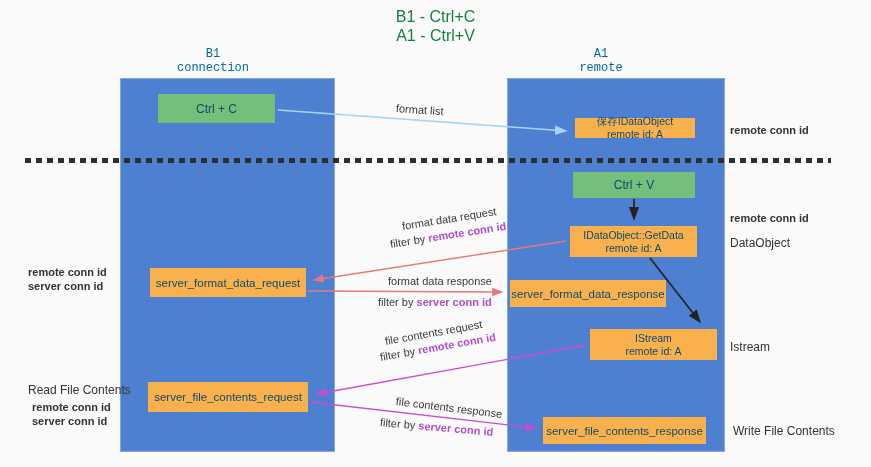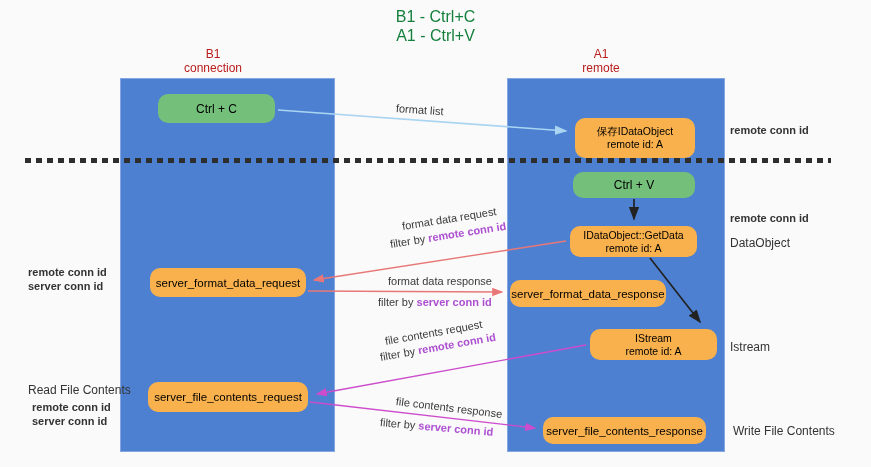--- a/index.html
+++ b/index.html
@@ -14,35 +14,34 @@
     overflow:hidden;
   }
   .abs{position:absolute;}
   .title{
     left:0;right:0;top:7px;
     text-align:center;
     font-size:16px;line-height:19px;color:#15803d;
   }
   .col-header{
     text-align:center;
-    font-size:12px;line-height:14px;color:#b91c1c;
-    width:130px;top:47px;
+    font-size:12px;line-height:14px;color:#0369a1;
+    width:130px;top:47px;font-family:Liberation Mono, monospace;
   }
   .lifeline{
     background:#4d80d1;
     border:1px solid #85a6e0;
     box-sizing:border-box;
     top:78px;height:374px;
   }
   .node{
     box-sizing:border-box;
-    color:#000000;text-align:center;
+    color:#0c4a6e;text-align:center;
     display:flex;flex-direction:column;justify-content:center;
     white-space:nowrap;
-    border-radius:10px;
   }
   .green{background:#74c07b;}
   .orange{background:#f9b14d;}
   .node .l1,.node .l2{display:block;}
   .flow-label{
     font-size:11px;color:#3a3a3a;white-space:nowrap;
     transform-origin:left center;
   }
   .purple{color:#ad4fd1;font-weight:bold;}
   .greent{color:#56b460;font-weight:bold;}
@@ -99,21 +98,21 @@
     <path d="M566,241 L314,280" stroke="#e87878" stroke-width="1.4" fill="none" marker-end="url(#mred)"></path>
     <path d="M308,291 L502,292" stroke="#e87878" stroke-width="1.4" fill="none" marker-end="url(#mred)"></path>
     <path d="M586,345 L317,394" stroke="#cc4ccc" stroke-width="1.4" fill="none" marker-end="url(#mmag)"></path>
     <path d="M310,402 L535,428" stroke="#cc4ccc" stroke-width="1.4" fill="none" marker-end="url(#mmag)"></path>
   </svg>
 
   <div class="abs node green" style="left:158px;top:94px;width:117px;height:29px;font-size:12px;">
     <span>Ctrl + C</span>
   </div>
 
-  <div class="abs node orange" style="left:575px;top:118px;width:120px;height:40px;font-size:10.5px;line-height:13px;">
+  <div class="abs node orange" style="left:575px;top:118px;width:120px;height:20px;font-size:10.5px;line-height:13px;">
     <span class="l1">保存IDataObject</span>
     <span class="l2">remote id: A</span>
   </div>
 
   <div class="abs node green" style="left:573px;top:172px;width:122px;height:26px;font-size:12px;">
     <span>Ctrl + V</span>
   </div>
 
   <div class="abs node orange" style="left:570px;top:226px;width:127px;height:31px;font-size:10.5px;line-height:13px;">
     <span class="l1">IDataObject::GetData</span>

